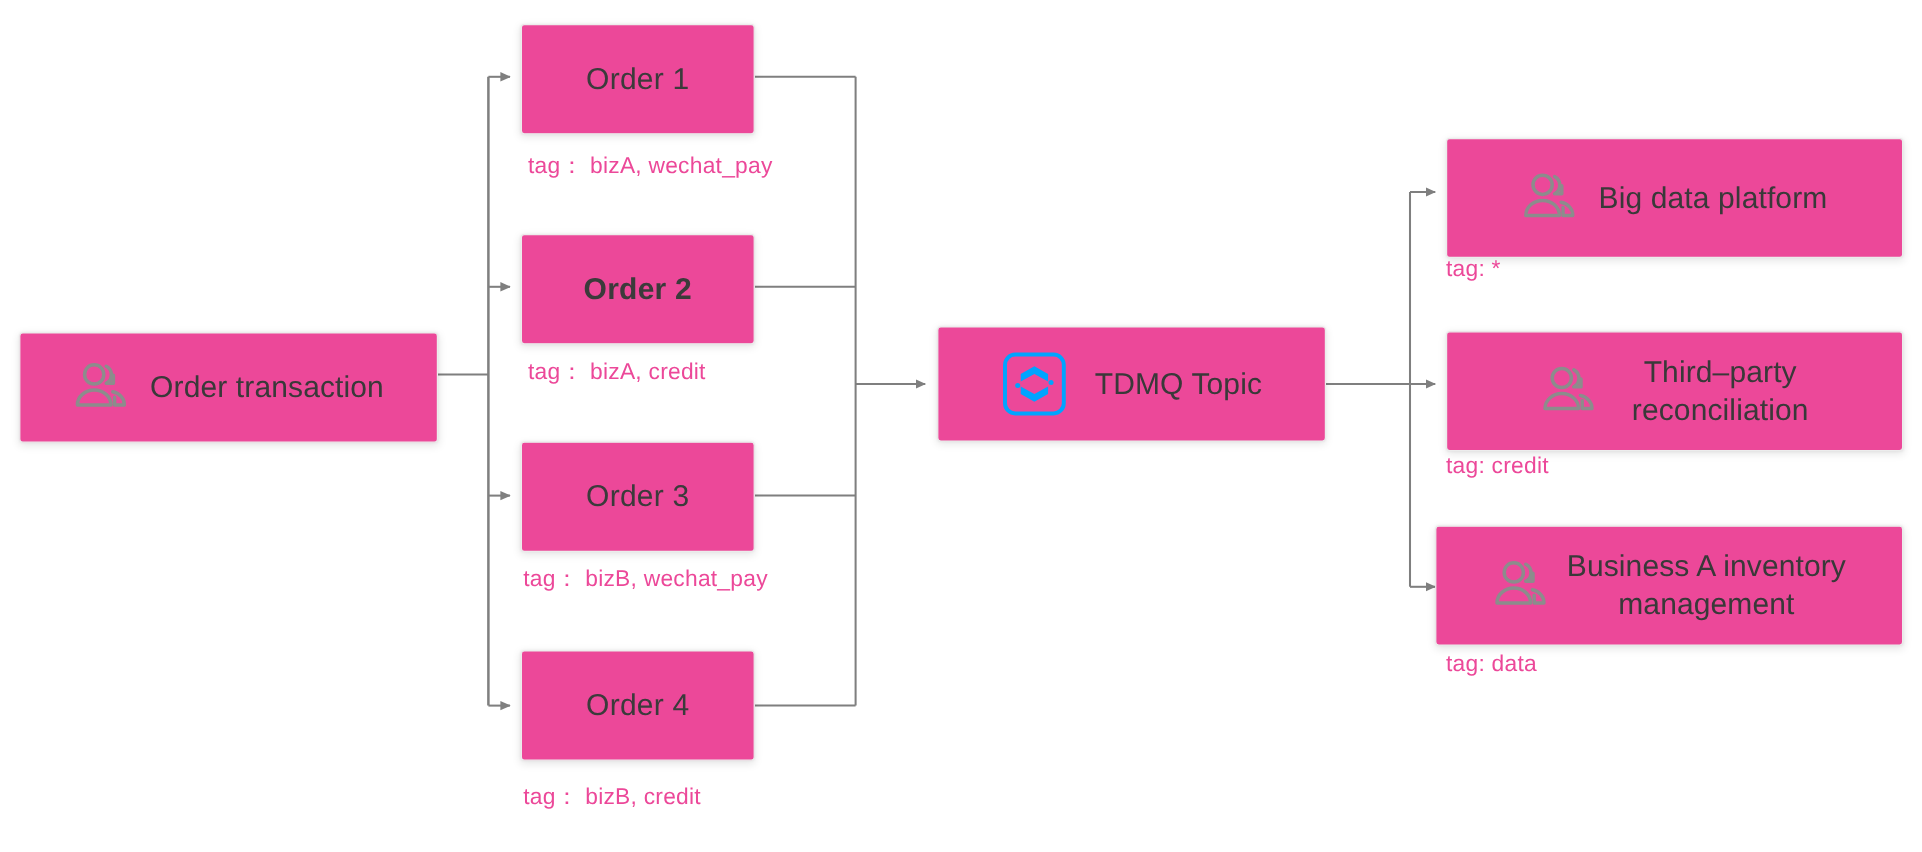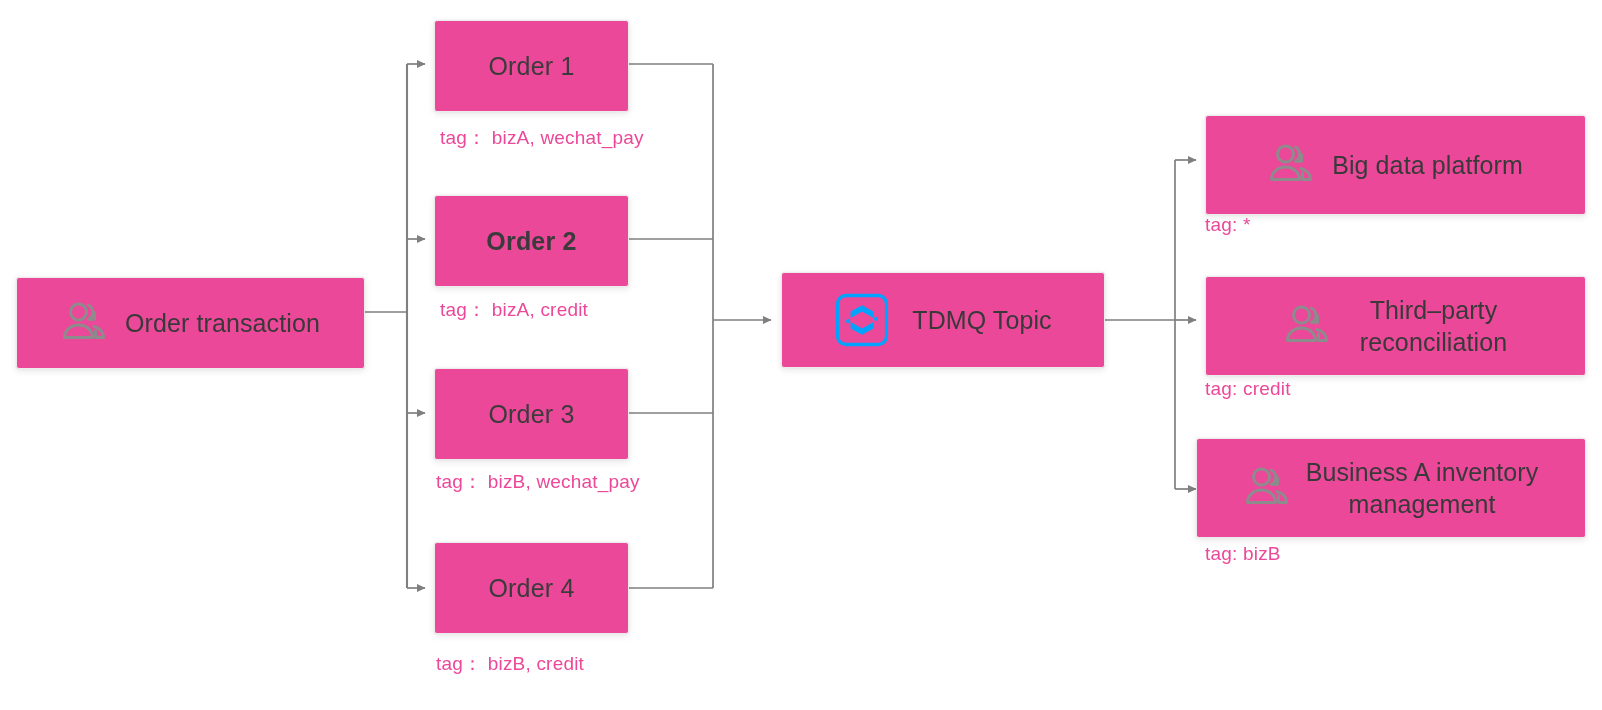--- a/index.html
+++ b/index.html
@@ -208,15 +208,15 @@
             <path d="M3.5,36.5 a14,12.5 0 0 1 28,0 z"></path>
             <path d="M27.5,4.2 a8,8 0 0 1 0,14.2 L33.5,18.4 L33.5,11.8"></path>
             <path d="M33,25.5 a13,11 0 0 1 9.6,11 L34.5,36.5 L34.5,30"></path>
           </g>
         </svg>
       </span>
       <span class="node-label">Business A inventory
 management</span>
     </div>
   </div>
-  <div class="tag" style="left:1205px; top:543px;">tag: bizB</div>
+  <div class="tag" style="left:1205px; top:543px;">tag: data</div>
 
 </div>
 
 </body></html>

